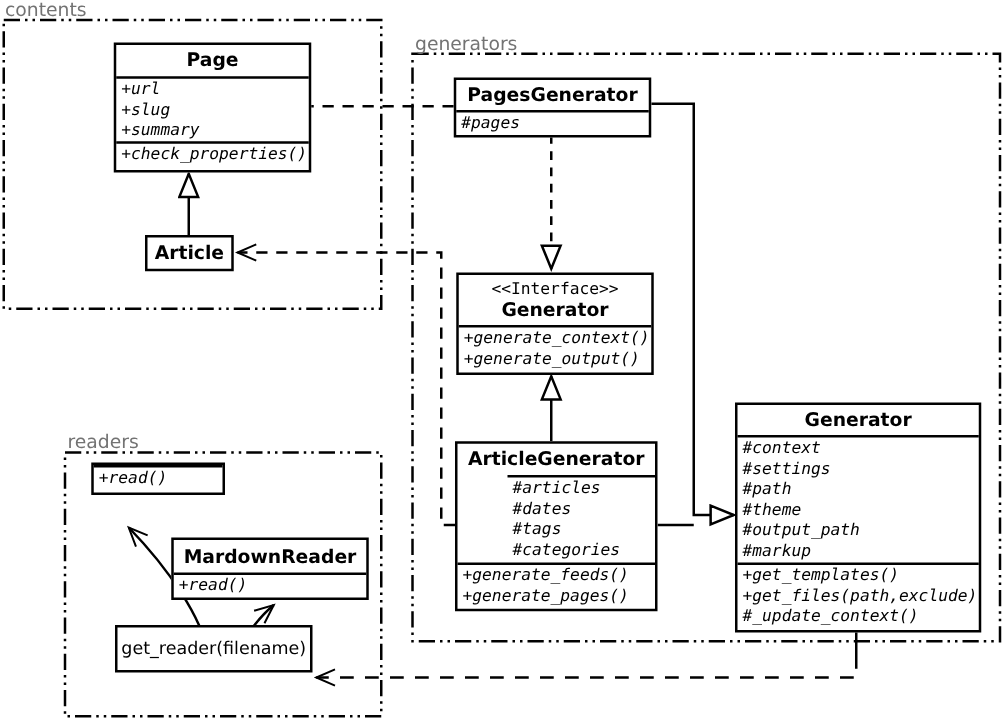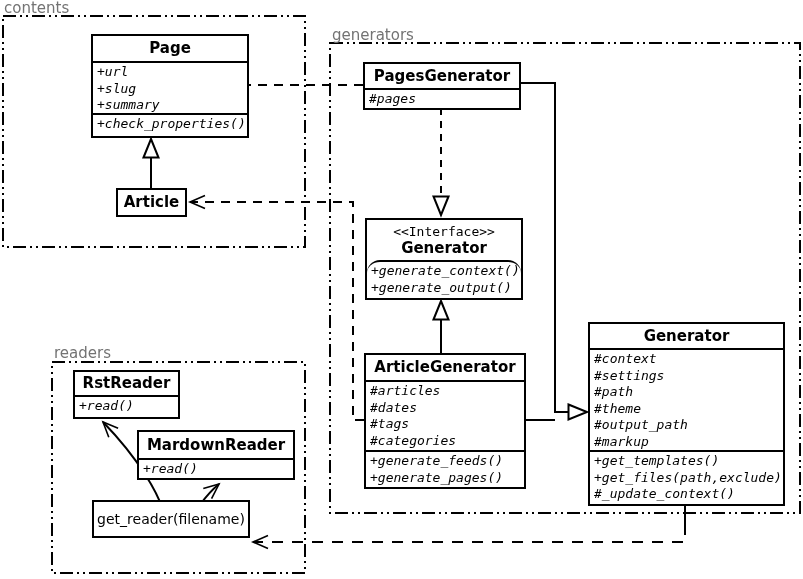--- a/index.html
+++ b/index.html
@@ -92,27 +92,27 @@
   <div class="cls" style="left:363px;top:62px;width:154px;">
     <div class="ttl" style="height:24px;">PagesGenerator</div>
     <div class="sec" style="height:16px;">#pages</div>
   </div>
 
   <div class="cls" style="left:365px;top:218px;width:154px;">
     <div class="ttl" style="height:40px;">
       <span class="stereo">&lt;&lt;Interface&gt;&gt;</span>
       <span>Generator</span>
     </div>
-    <div class="sec" style="height:34px;border-radius:13px;">+generate_context()
+    <div class="sec" style="height:34px;">+generate_context()
 +generate_output()</div>
   </div>
 
   <div class="cls" style="left:364px;top:353px;width:158px;">
     <div class="ttl" style="height:25px;">ArticleGenerator</div>
-    <div class="sec" style="height:66px;">#articles
+    <div class="sec" style="height:66px;margin-left:40px;">#articles
 #dates
 #tags
 #categories</div>
     <div class="sec" style="height:33px;">+generate_feeds()
 +generate_pages()</div>
   </div>
 
   <div class="cls" style="left:588px;top:322px;width:193px;">
     <div class="ttl" style="height:24px;">Generator</div>
     <div class="sec" style="height:98px;">#context
@@ -120,21 +120,20 @@
 #path
 #theme
 #output_path
 #markup</div>
     <div class="sec" style="height:50px;">+get_templates()
 +get_files(path,exclude)
 #_update_context()</div>
   </div>
 
   <div class="cls" style="left:73px;top:370px;width:103px;">
-    <div class="ttl" style="height:23px;">RstReader</div>
     <div class="sec" style="height:18px;">+read()</div>
   </div>
 
   <div class="cls" style="left:137px;top:430px;width:154px;">
     <div class="ttl" style="height:26px;">MardownReader</div>
     <div class="sec" style="height:16px;">+read()</div>
   </div>
 
   <div class="plainbox" style="left:92px;top:500px;width:154px;height:34px;align-items:center;">
     <span>get_reader(filename)</span>

